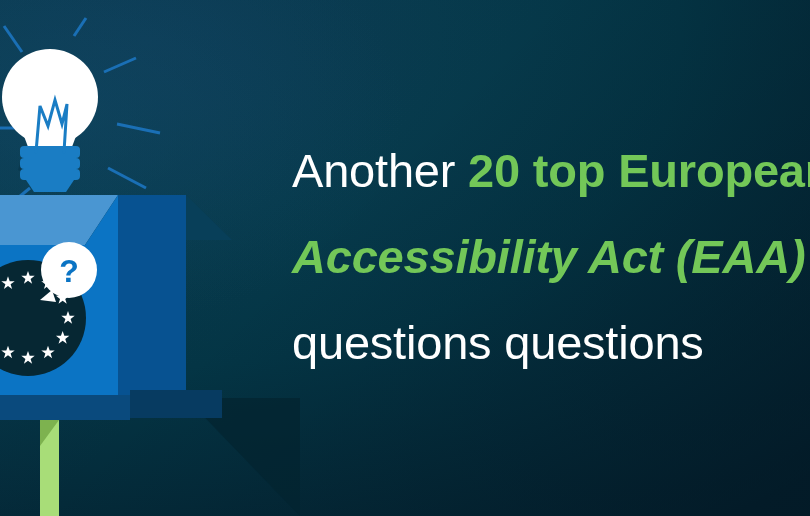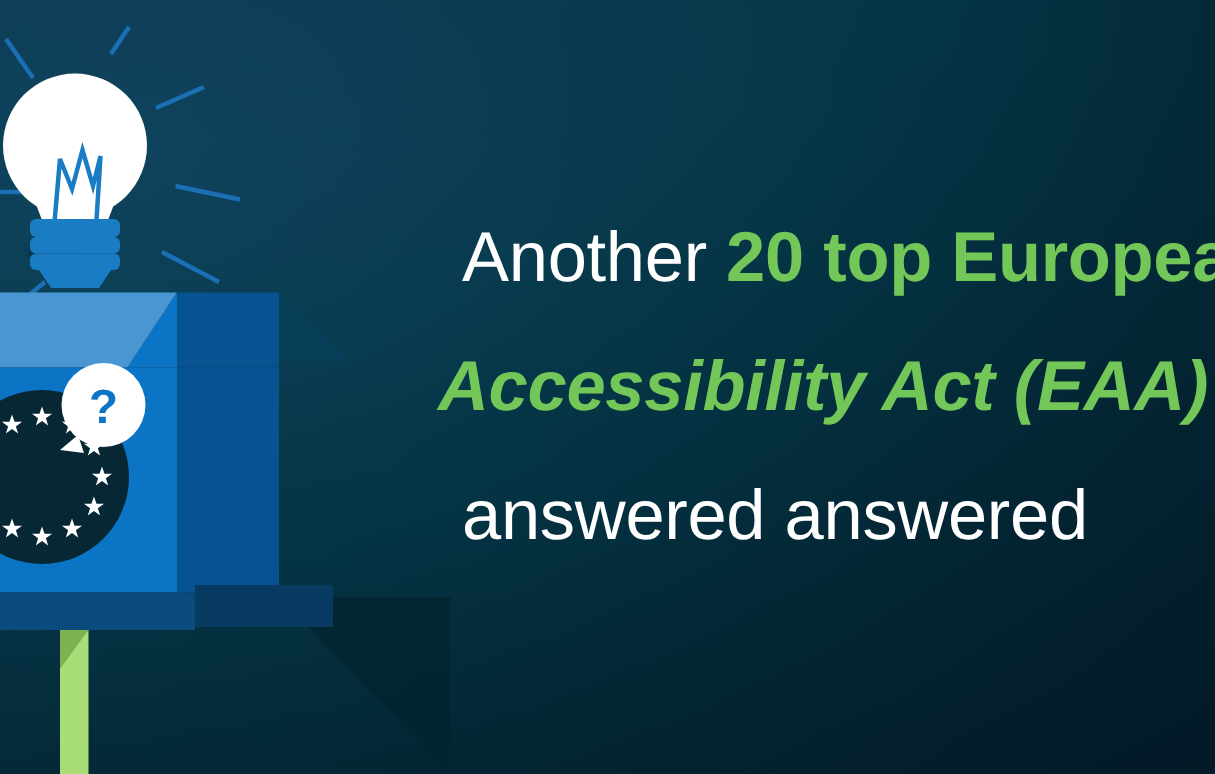--- a/index.html
+++ b/index.html
@@ -29,21 +29,21 @@
   
   .illustration{position:absolute;left:0;top:0;width:300px;height:516px;}
 
   
   .headline{
     position:absolute;left:292px;top:128px;width:620px;
     font-size:47px;line-height:86px;letter-spacing:-0.2px;
     color:#ffffff;white-space:nowrap;
   }
   .headline .ln{display:block;height:86px;}
-  .hl-plain{font-weight:400;color:#ffffff;margin-left:16px;}
+  .hl-plain{font-weight:400;color:#ffffff;}
   .hl-accent{font-weight:700;}
 </style>
 </head>
 <body>
 
 <div class="banner">
   <div class="bg-wash"></div>
   <div class="bg-wash2"></div>
 
   <svg class="illustration" viewBox="0 0 300 516" width="300" height="516" aria-hidden="true">
@@ -155,16 +155,16 @@
   </svg>
 
   <div class="headline">
     <span class="ln">
       <span class="hl-plain">Another </span><span class="hl-accent" style="color: rgb(115, 199, 88);">20 top European</span>
     </span>
     <span class="ln">
       <span class="hl-accent" style="color: rgb(115, 199, 88); font-style: italic;">Accessibility Act (EAA)</span>
     </span>
     <span class="ln">
-      <span class="hl-plain">answered answered</span>
+      <span class="hl-plain">questions questions</span>
     </span>
   </div>
 </div>
 
 </body></html>

